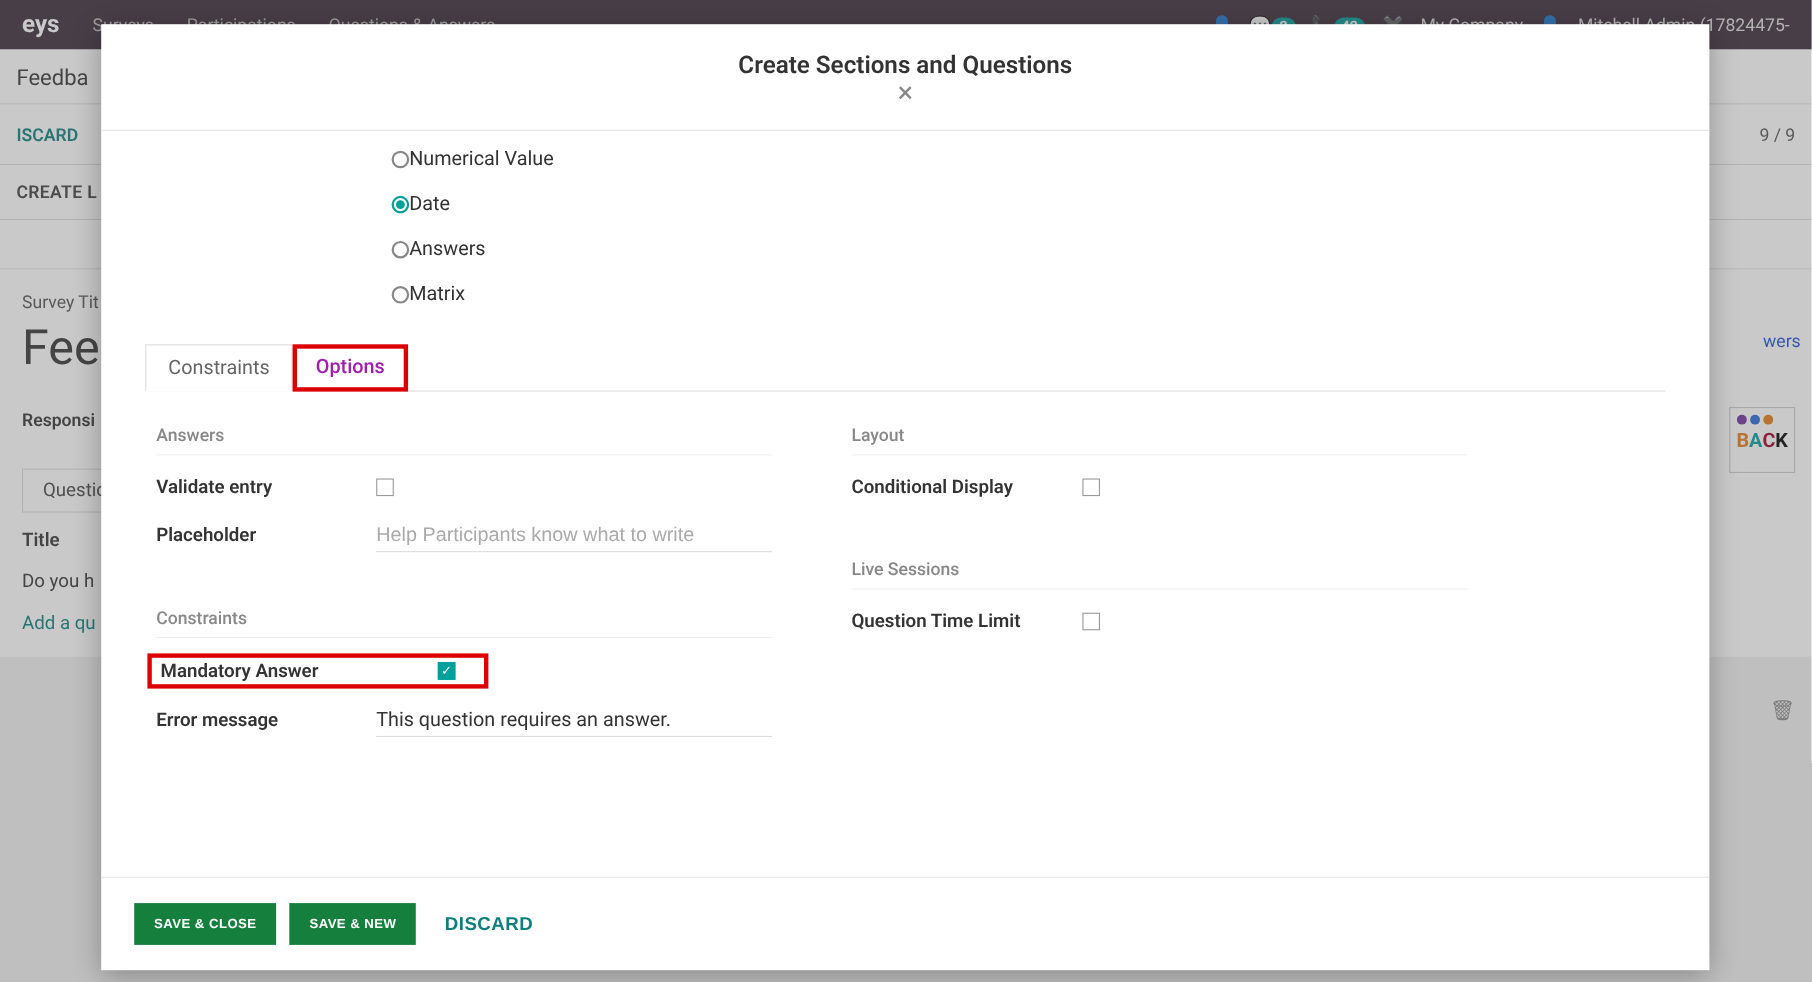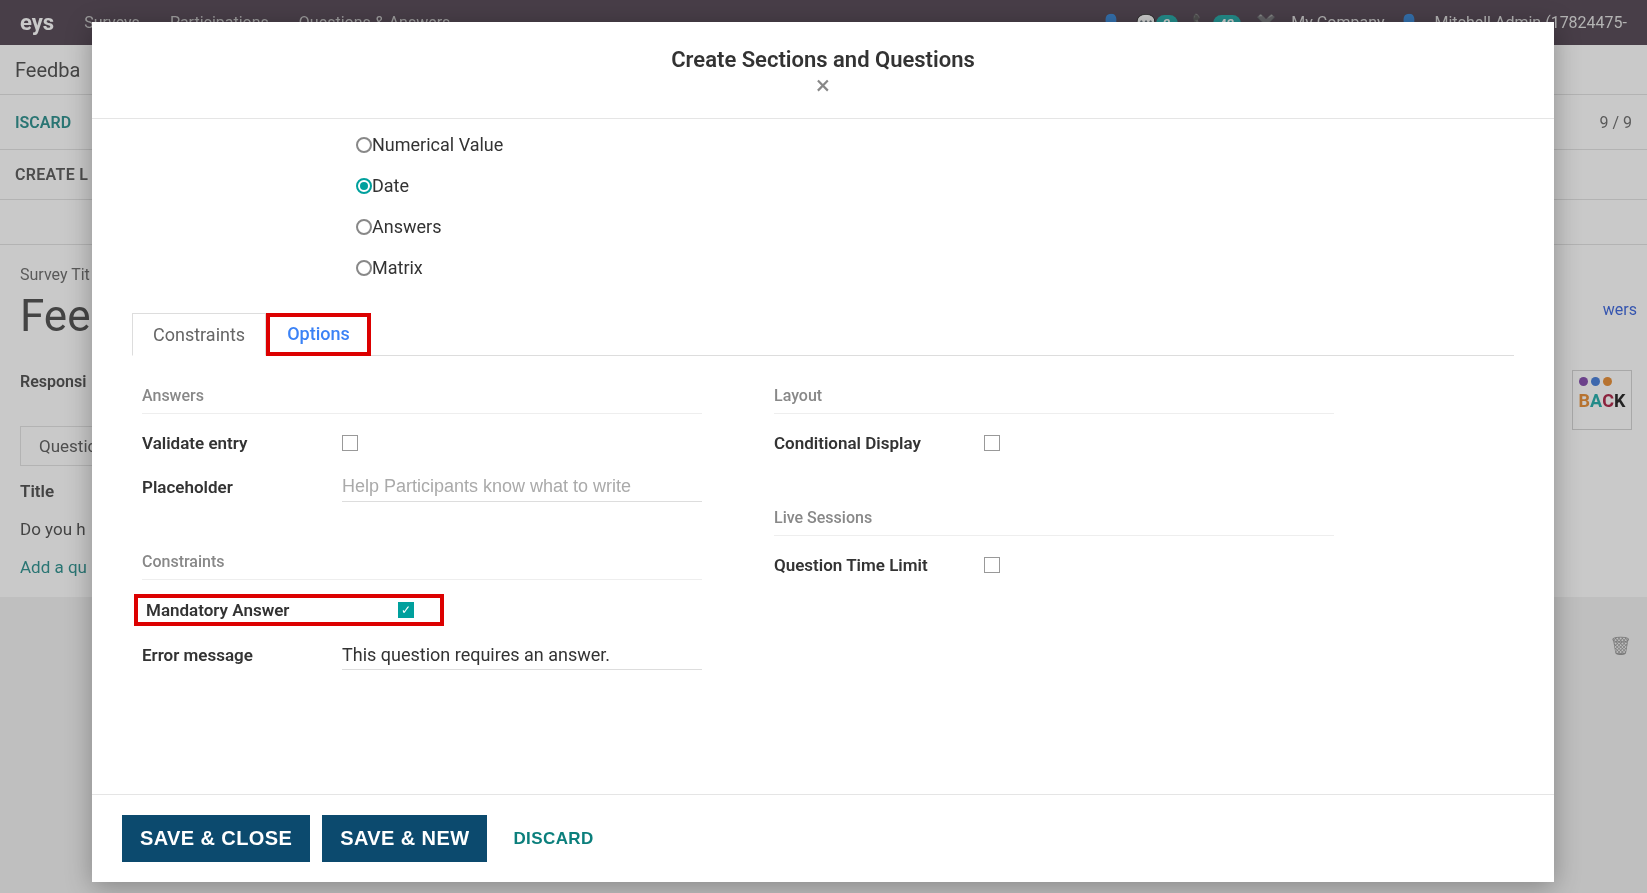--- a/index.html
+++ b/index.html
@@ -53,42 +53,42 @@
     
     .radio-group { margin-left: 224px; }
     .radio-row { display: flex; align-items: center; margin-bottom: 20px; font-size: 18px; color: #333; }
     .radio { width: 16px; height: 16px; border: 2px solid #888; border-radius: 50%; display: inline-flex; align-items: center; justify-content: center; flex-shrink:0; }
     .radio.checked { border-color: #00a09d; }
     .radio.checked::after { content: ""; width: 8px; height: 8px; background: #00a09d; border-radius: 50%; }
     
     .tabs { display: flex; margin-top: 35px; border-bottom: 1px solid #ddd; }
     .tab { padding: 10px 20px; font-size: 18px; color: #555; border: 1px solid transparent; border-bottom: none; cursor: pointer; }
     .tab.inactive { border: 1px solid #ddd; border-bottom: 1px solid #fff; margin-bottom: -1px; background: #fff; color: #666; }
-    .tab.active { color: #3b82f6; font-weight: 500; }
+    .tab.active { color: #a21caf; font-weight: 500; }
     
     .highlight-red { border: 4px solid #dc0000; }
     .hl-options { padding: 6px 16px 8px; margin-bottom: -1px; background:#fff; }
     .hl-mandatory { position: relative; padding: 2px 60px 2px 8px; margin-left: -8px; display: inline-flex; align-items: center; gap: 60px; width: 310px; }
     
     .cols { display: flex; gap: 72px; margin-top: 30px; padding: 0 10px; }
     .col { flex: 1; max-width: 560px; }
     .sec-head { font-size: 16px; color: #888; border-bottom: 1px solid #eee; padding-bottom: 8px; margin-bottom: 14px; font-weight: 500; }
     .field-row { display: flex; align-items: center; margin-bottom: 14px; min-height: 30px; }
     .field-label { width: 200px; font-size: 17px; font-weight: 600; color: #333; flex-shrink: 0; }
     .col-right .field-label { width: 210px; }
     .chk { width: 16px; height: 16px; border: 1px solid #999; display: inline-flex; align-items: center; justify-content: center; flex-shrink:0; }
     .chk.checked { background: #00a09d; border-color: #00a09d; color: #fff; font-size: 12px; line-height: 1; }
     .placeholder-input { flex: 1; border: none; border-bottom: 1px solid #ddd; font-size: 18px; color: #4c1d95; padding: 4px 0; outline: none; }
     .placeholder-input::placeholder { color: #aaa; }
     .text-value { flex:1; font-size: 18px; color: #333; border-bottom: 1px solid #ddd; padding: 4px 0; }
     
     .constraints-block { margin-top: 50px; }
     
     .modal-footer { border-top: 1px solid #e5e5e5; padding: 20px 30px; display: flex; gap: 12px; align-items: center; }
-    .btn-primary { background: #0c4a6e; color: #fff; border: none; padding: 12px 18px; font-size: 20px; font-weight: 600; cursor: pointer; letter-spacing: 0.4px; }
+    .btn-primary { background: #15803d; color: #fff; border: none; padding: 12px 18px; font-size: 12px; font-weight: 600; cursor: pointer; letter-spacing: 0.4px; }
     .btn-link { background: none; border: none; color: #0b7f7c; font-size: 17px; font-weight: 600; cursor: pointer; padding: 12px 14px; letter-spacing: 0.4px; }
   </style>
 </head>
 <body>
 
 <div class="bg-page">
   <div class="bg-topbar">
     <span class="logo">eys</span>
     <span class="nav-item">Surveys</span>
     <span class="nav-item">Participations</span>

